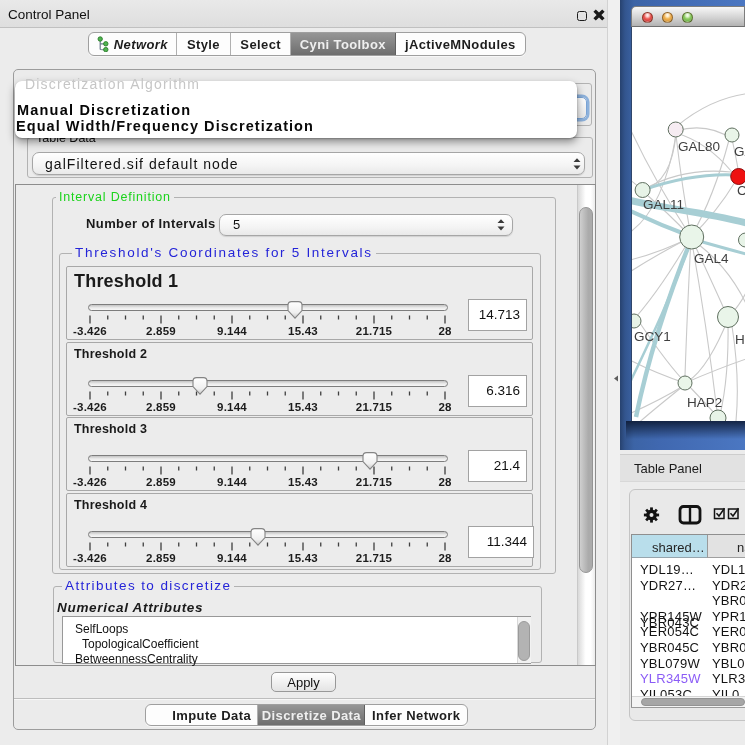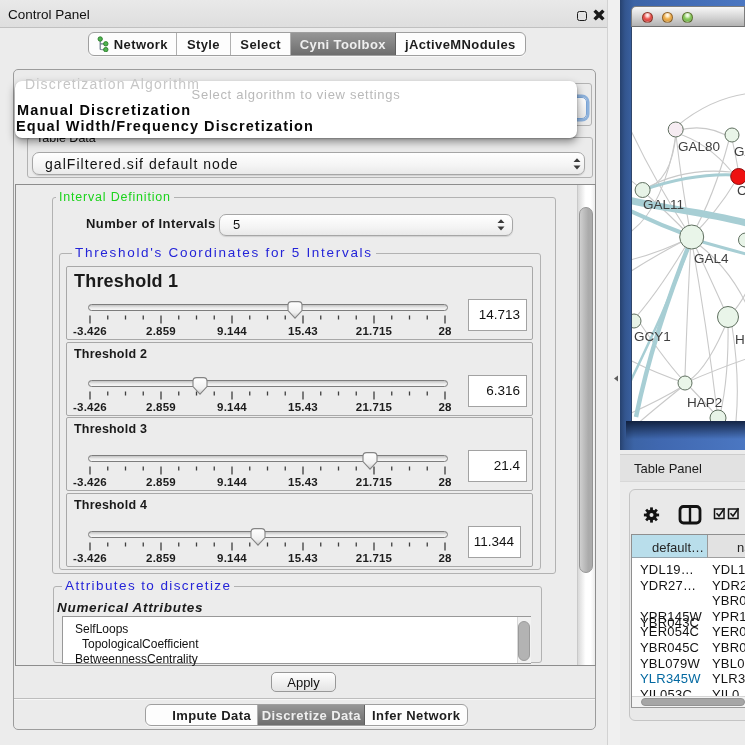--- a/index.html
+++ b/index.html
@@ -22,21 +22,21 @@
 <body>
 <div id="root">
 
 <div class="a" style="left:0;top:0;width:617px;height:28px;background:linear-gradient(#e9e9e9,#dedede);border-bottom:1px solid #c0c0c0;"></div>
 <div class="a" style="left:8px;top:6.5px;font-size:13.5px;color:#111;">Control Panel</div>
 <div class="a" style="left:577px;top:11px;width:10px;height:10px;border:1.6px solid #1c1c1c;border-radius:2.5px;"></div>
 <svg class="a" style="left:593px;top:9px;" width="12" height="12" viewBox="0 0 12 12">
       <path d="M6,3.6 L9.2,0.4 L11.6,2.8 L8.4,6 L11.6,9.2 L9.2,11.6 L6,8.4 L2.8,11.6 L0.4,9.2 L3.6,6 L0.4,2.8 L2.8,0.4 Z" fill="#1a1a1a"></path>
     </svg>
 <div class="seg" style="left:88px;top:32px;width:438px;height:24px;">
-<div style="width:88px;">
+<div style="width:88px;font-style:italic;">
         <svg width="13" height="16" viewBox="0 0 13 16" style="margin-right:4px;">
           <path d="M3.2,3 L3.2,13.5 M3.2,7.8 L8.6,7.8 M3.2,13.5 L8.6,13.8" stroke="#6a7a8a" stroke-width="1.2" fill="none"></path>
           <circle cx="3.2" cy="3" r="2.2" fill="#4fb54f" stroke="#2a7a2a" stroke-width="0.9"></circle>
           <circle cx="8.8" cy="7.8" r="2.2" fill="#4fb54f" stroke="#2a7a2a" stroke-width="0.9"></circle>
           <circle cx="8.8" cy="13.6" r="2.2" fill="#4fb54f" stroke="#2a7a2a" stroke-width="0.9"></circle>
         </svg>
         <div>Network</div>
       </div>
 <div style="width:55px;">
         <div>Style</div>
@@ -250,21 +250,21 @@
 <svg class="a" style="left:249.0px;top:526.5px;" width="18" height="20" viewBox="0 0 18 20">
       <defs>
         <linearGradient id="tg2580" x1="0" y1="0" x2="0" y2="1">
           <stop offset="0" stop-color="#ffffff"></stop>
           <stop offset="0.65" stop-color="#f0f0f0"></stop>
           <stop offset="1" stop-color="#cbcbcb"></stop>
         </linearGradient>
       </defs>
       <path d="M2,5.2 Q2,1.6 5.6,1.6 L12.4,1.6 Q16,1.6 16,5.2 L16,10.6 L9,18.2 L2,10.6 Z" fill="url(#tg2580)" stroke="#848484" stroke-width="1.1"></path>
     </svg>
-<div class="a" style="left:468px;top:526px;width:53px;height:32px;background:#fff;border:1px solid #a2a2a2;font-size:13.5px;color:#111;text-align:right;line-height:30px;padding-right:6px;">
+<div class="a" style="left:468px;top:526px;width:66px;height:32px;background:#fff;border:1px solid #a2a2a2;font-size:13.5px;color:#111;text-align:right;line-height:30px;padding-right:6px;">
       <div>11.344</div>
     </div>
 <div class="gb" style="left:53px;top:586px;width:489px;height:77px;"></div>
 <div class="gt" style="left:62px;top:579px;color:#2424d8;font-size:13.5px;letter-spacing:1.4px;">
       <div>Attributes to discretize</div>
     </div>
 <div class="tl" style="left:57px;top:600px;font-size:13.5px;letter-spacing:0.7px;font-style:italic;">Numerical Attributes</div>
 <div class="a" style="left:62px;top:616px;width:469px;height:48px;background:#fff;border:1px solid #989898;overflow:hidden;"></div>
 <div class="a" style="left:75px;top:622px;font-size:12px;color:#111;">SelfLoops</div>
 <div class="a" style="left:82px;top:637px;font-size:12px;color:#111;">TopologicalCoefficient</div>
@@ -387,40 +387,39 @@
 <g fill="none" stroke="#131313" stroke-width="1.5">
 <rect x="72.5" y="4" width="9.5" height="9.5"></rect>
 <path d="M74.5,8.2 L77,11 L82.5,3.2"></path>
 <rect x="86.5" y="4" width="9.5" height="9.5"></rect>
 <path d="M88.5,8.2 L91,11 L96.5,3.2"></path>
 </g>
 </svg>
 <div class="a" style="left:631px;top:534px;width:114px;height:174px;background:#fff;border:1px solid #8f8f8f;border-right:none;overflow:hidden;"></div>
 <div class="a" style="left:632px;top:535px;width:75px;height:23px;background:#b9deeb;border-bottom:1px solid #96a5ad;"></div>
 <div class="a" style="left:707px;top:535px;width:38px;height:23px;background:#e2e2e2;border-left:1px solid #9a9a9a;border-bottom:1px solid #9f9f9f;"></div>
-<div class="a" style="left:652px;top:540px;font-size:13px;color:#262626;">default…</div>
+<div class="a" style="left:652px;top:540px;font-size:13px;color:#262626;">shared…</div>
 <div class="a" style="left:737px;top:540px;font-size:13px;color:#262626;">na</div>
 <div class="a" style="left:640px;top:562.0px;font-size:13px;letter-spacing:0.2px;color:#141414;">YDL19…</div>
 <div class="a" style="left:712px;top:562.0px;font-size:13px;letter-spacing:0.2px;color:#141414;">YDL1</div>
 <div class="a" style="left:640px;top:577.6px;font-size:13px;letter-spacing:0.2px;color:#141414;">YDR27…</div>
 <div class="a" style="left:712px;top:577.6px;font-size:13px;letter-spacing:0.2px;color:#141414;">YDR2</div>
 <div class="a" style="left:640px;top:593.2px;font-size:13px;letter-spacing:0.2px;color:#141414;margin-top:22px;">YBR043C</div>
 <div class="a" style="left:712px;top:593.2px;font-size:13px;letter-spacing:0.2px;color:#141414;">YBR0</div>
 <div class="a" style="left:640px;top:608.8px;font-size:13px;letter-spacing:0.2px;color:#141414;">YPR145W</div>
 <div class="a" style="left:712px;top:608.8px;font-size:13px;letter-spacing:0.2px;color:#141414;">YPR1</div>
 <div class="a" style="left:640px;top:624.4px;font-size:13px;letter-spacing:0.2px;color:#141414;">YER054C</div>
 <div class="a" style="left:712px;top:624.4px;font-size:13px;letter-spacing:0.2px;color:#141414;">YER0</div>
 <div class="a" style="left:640px;top:640.0px;font-size:13px;letter-spacing:0.2px;color:#141414;">YBR045C</div>
 <div class="a" style="left:712px;top:640.0px;font-size:13px;letter-spacing:0.2px;color:#141414;">YBR0</div>
 <div class="a" style="left:640px;top:655.6px;font-size:13px;letter-spacing:0.2px;color:#141414;text-align:right;">YBL079W</div>
 <div class="a" style="left:712px;top:655.6px;font-size:13px;letter-spacing:0.2px;color:#141414;">YBL0</div>
-<div class="a" style="left:640px;top:671.2px;font-size:13px;letter-spacing:0.2px;color:#0369a1;">YLR345W</div>
+<div class="a" style="left:640px;top:671.2px;font-size:13px;letter-spacing:0.2px;color:#8b5cf6;">YLR345W</div>
 <div class="a" style="left:712px;top:671.2px;font-size:13px;letter-spacing:0.2px;color:#141414;">YLR3</div>
 <div class="a" style="left:640px;top:686.8px;font-size:13px;letter-spacing:0.2px;color:#141414;">YIL053C</div>
 <div class="a" style="left:712px;top:686.8px;font-size:13px;letter-spacing:0.2px;color:#141414;">YIL0</div>
 <div class="a" style="left:632px;top:696px;width:113px;height:11px;background:#f4f4f4;border-top:1px solid #d6d6d6;"></div>
 <div class="a" style="left:641px;top:697.5px;width:104px;height:8px;border-radius:4px;background:#a6a6a6;border:1px solid #939393;"></div>
 <div class="a" style="left:631px;top:707px;width:114px;height:1px;background:#9a9a9a;"></div>
 <div class="a" style="left:15px;top:81px;width:562px;height:56.5px;background:#fff;border-radius:7px;box-shadow:0 4px 9px rgba(0,0,0,0.42), 0 1px 2px rgba(0,0,0,0.25);"></div>
 <div class="a" style="left:25px;top:75.5px;font-size:14px;letter-spacing:1.2px;color:#c6c6c6;">Discretization Algorithm</div>
-<div class="a" style="left:15px;top:86.5px;width:562px;text-align:center;font-size:13px;letter-spacing:0.7px;color:#b9b9b9;">Select algorithm to view settings</div>
 <div class="a" style="left:17px;top:102px;font-size:14.5px;letter-spacing:1.2px;font-weight:bold;color:#060606;">Manual Discretization</div>
 <div class="a" style="left:16px;top:118px;font-size:14.5px;letter-spacing:1.05px;color:#0a0a0a;font-weight:bold;">Equal Width/Frequency Discretization</div>
 </div>
 </body></html>

